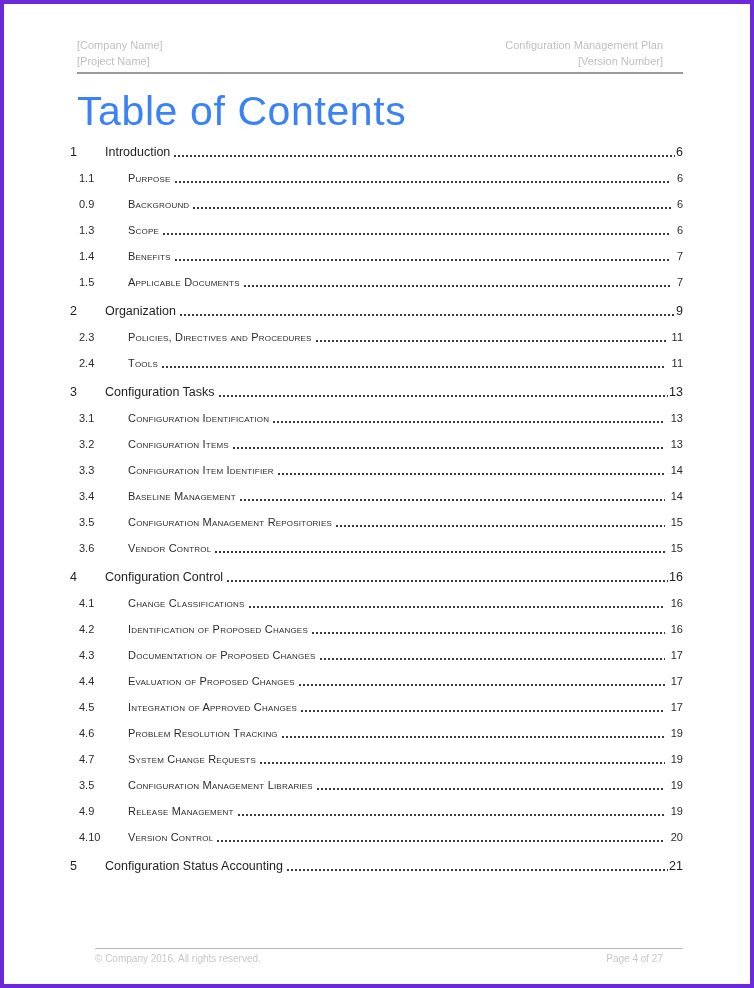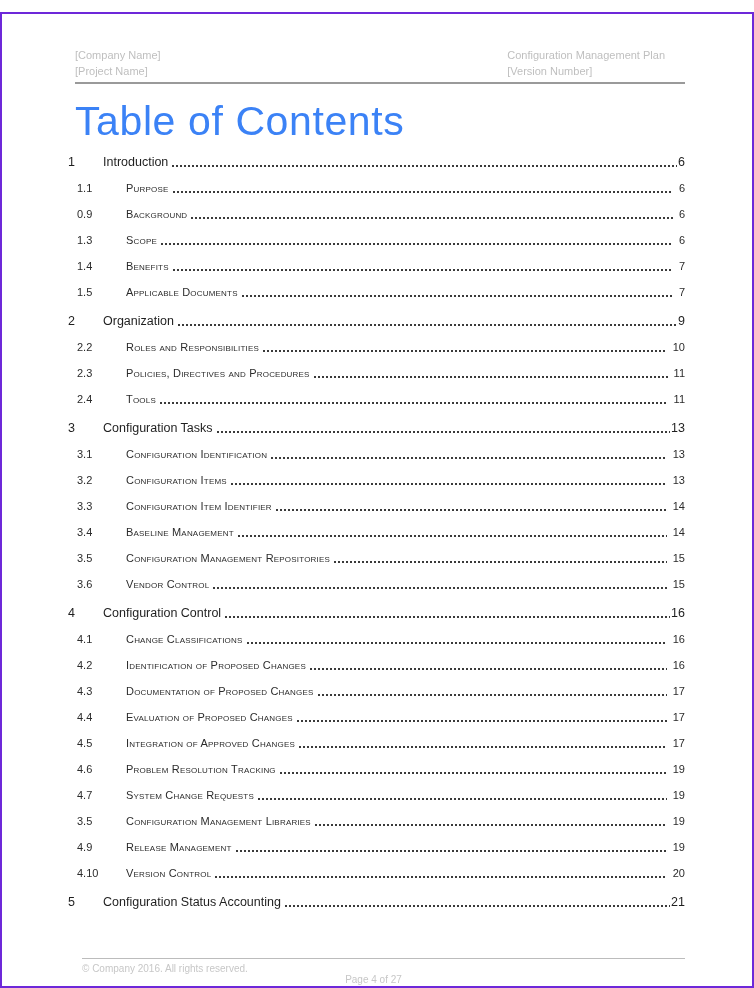--- a/index.html
+++ b/index.html
@@ -5,41 +5,40 @@
   * { margin: 0; padding: 0; box-sizing: border-box; }
   html, body { width: 754px; height: 988px; background: #ffffff; }
   body {
     font-family: "Liberation Sans", "DejaVu Sans", sans-serif;
     position: relative;
   }
   .page {
     position: absolute;
     inset: 0;
     background: #ffffff;
-    border: 2px solid #6d28d9;
-    margin-top: 12px;
+    border: 4px solid #6d28d9;
   }
 
   
   .header {
     position: absolute;
     top: 33px;
     left: 73px;
     right: 67px;
     display: flex;
     justify-content: space-between;
     padding-bottom: 3px;
     border-bottom: 2px solid #9a9a9a;
   }
   .header .line {
     font-size: 11px;
     line-height: 16px;
     color: #bfbfbf;
   }
-  .header-right { text-align: left; padding-right: 20px; }
+  .header-right { text-align: right; padding-right: 20px; }
 
   
   .doc-title {
     position: absolute;
     top: 84px;
     left: 73px;
     font-size: 41px;
     font-weight: 400;
     letter-spacing: 0.6px;
     color: #3b82f6;
@@ -84,29 +83,28 @@
   }
   .level1 .toc-leader { margin-right: 1px; }
   .level2 .toc-leader { margin-right: 6px; }
   .toc-page { text-align: right; flex: none; }
   .level2 .toc-page { font-size: 11px; }
 
   
   .footer {
     position: absolute;
     top: 944px;
-    left: 80px;
+    left: 91px;
     right: 67px;
     border-top: 1px solid #bcbcbc;
     padding-top: 4px;
     display: flex;
     justify-content: space-between;
     font-size: 10px;
     color: #c7c7c7;
-    flex-direction: column;
   }
   .footer-right { padding-right: 20px; text-align: center; }
 </style>
 </head>
 <body>
 
 <div class="page">
 
   <div class="header">
     <div class="header-left">
@@ -159,26 +157,20 @@
         <span class="toc-leader"></span>
         <span class="toc-page">7</span>
       </div>
       <div class="toc-row level1">
         <span class="toc-num">2</span>
         <span class="toc-title">Organization</span>
         <span class="toc-leader"></span>
         <span class="toc-page">9</span>
       </div>
       <div class="toc-row level2">
-        <span class="toc-num">2.2</span>
-        <span class="toc-title">Roles and Responsibilities</span>
-        <span class="toc-leader"></span>
-        <span class="toc-page">10</span>
-      </div>
-      <div class="toc-row level2">
         <span class="toc-num">2.3</span>
         <span class="toc-title">Policies, Directives and Procedures</span>
         <span class="toc-leader"></span>
         <span class="toc-page">11</span>
       </div>
       <div class="toc-row level2">
         <span class="toc-num">2.4</span>
         <span class="toc-title">Tools</span>
         <span class="toc-leader"></span>
         <span class="toc-page">11</span>

